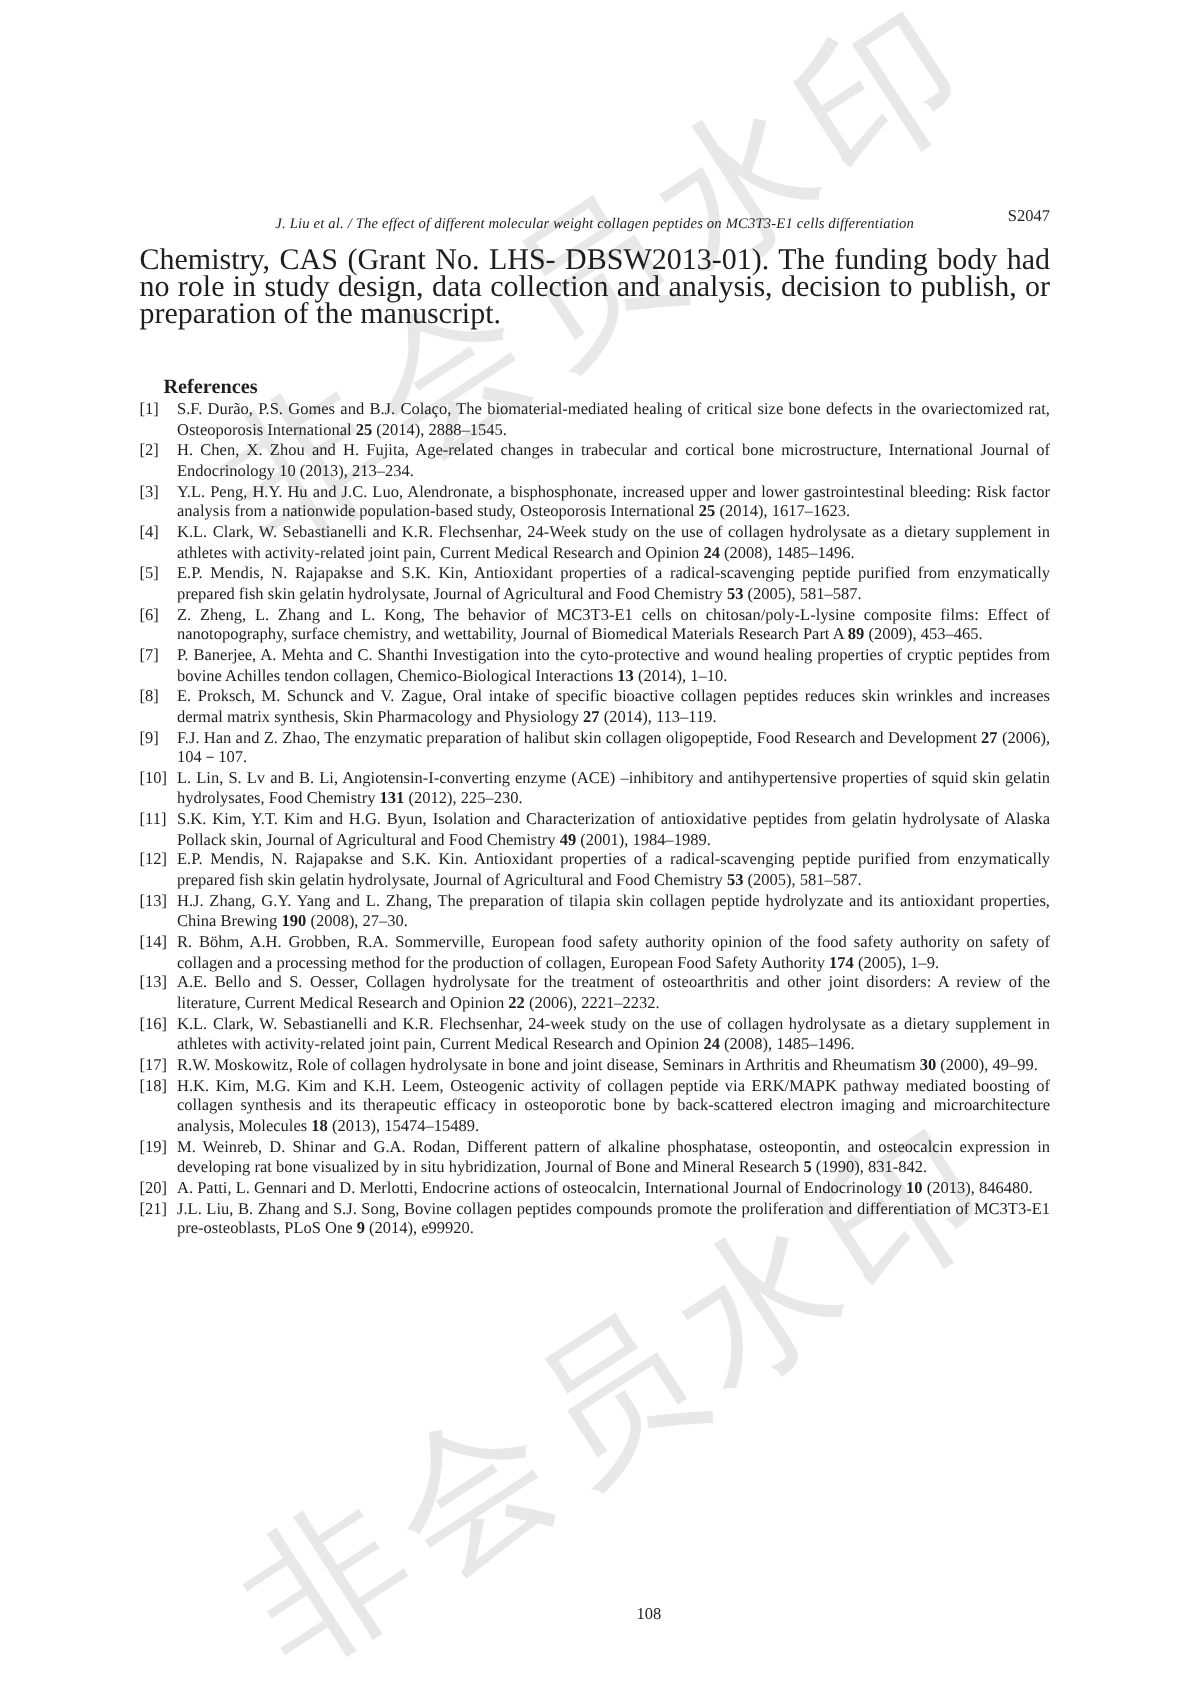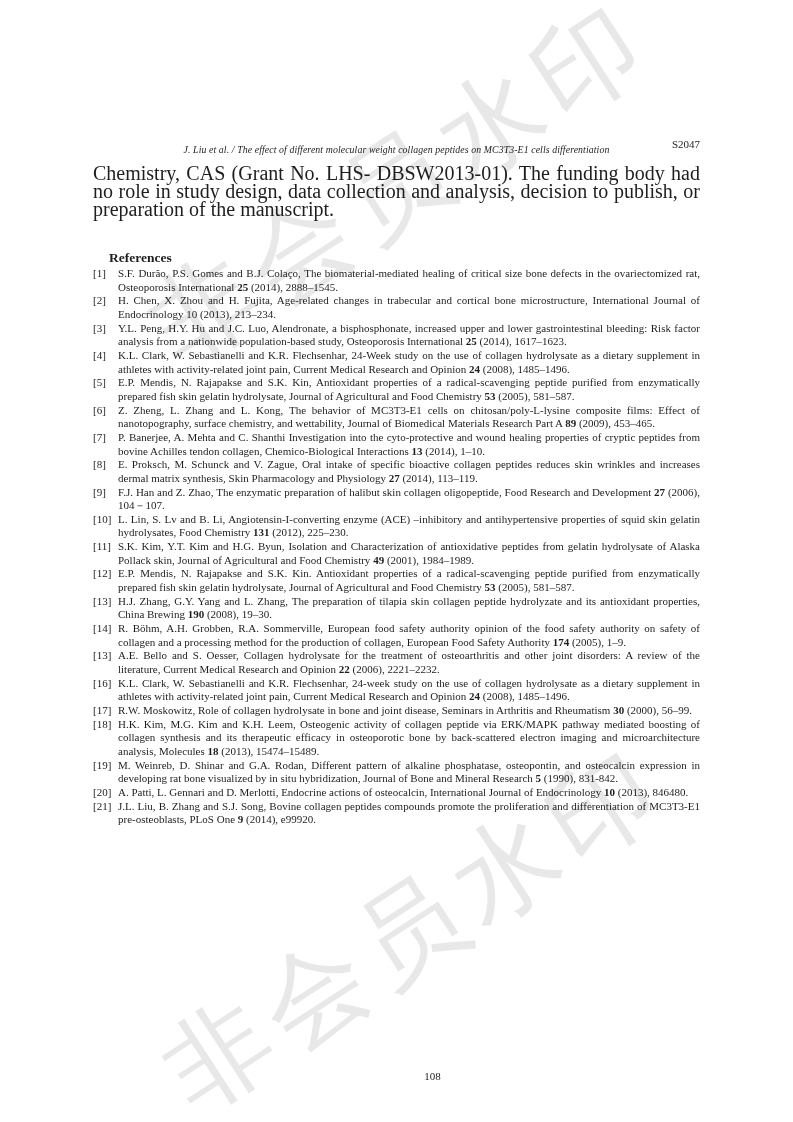--- a/index.html
+++ b/index.html
@@ -150,41 +150,41 @@
     <span class="ref-text"><span class="pre">S.K. Kim, Y.T. Kim and H.G. Byun, Isolation and Characterization of antioxidative peptides from gelatin hydrolysate of Alaska Pollack skin, Journal of Agricultural and Food Chemistry </span><b class="vol">49</b><span class="post"> (2001), 1984–1989.</span></span>
   </div>
 
   <div class="ref-item">
     <span class="ref-label">[12]</span>
     <span class="ref-text"><span class="pre">E.P. Mendis, N. Rajapakse and S.K. Kin. Antioxidant properties of a radical-scavenging peptide purified from enzymatically prepared fish skin gelatin hydrolysate, Journal of Agricultural and Food Chemistry </span><b class="vol">53</b><span class="post"> (2005), 581–587.</span></span>
   </div>
 
   <div class="ref-item">
     <span class="ref-label">[13]</span>
-    <span class="ref-text"><span class="pre">H.J. Zhang, G.Y. Yang and L. Zhang, The preparation of tilapia skin collagen peptide hydrolyzate and its antioxidant properties, China Brewing </span><b class="vol">190</b><span class="post"> (2008), 19–30.</span></span>
+    <span class="ref-text"><span class="pre">H.J. Zhang, G.Y. Yang and L. Zhang, The preparation of tilapia skin collagen peptide hydrolyzate and its antioxidant properties, China Brewing </span><b class="vol">190</b><span class="post"> (2008), 27–30.</span></span>
   </div>
 
   <div class="ref-item">
     <span class="ref-label">[14]</span>
     <span class="ref-text"><span class="pre">R. Böhm, A.H. Grobben, R.A. Sommerville, European food safety authority opinion of the food safety authority on safety of collagen and a processing method for the production of collagen, European Food Safety Authority </span><b class="vol">174</b><span class="post"> (2005), 1–9.</span></span>
   </div>
 
   <div class="ref-item">
     <span class="ref-label">[13]</span>
     <span class="ref-text"><span class="pre">A.E. Bello and S. Oesser, Collagen hydrolysate for the treatment of osteoarthritis and other joint disorders: A review of the literature, Current Medical Research and Opinion </span><b class="vol">22</b><span class="post"> (2006), 2221–2232.</span></span>
   </div>
 
   <div class="ref-item">
     <span class="ref-label">[16]</span>
     <span class="ref-text"><span class="pre">K.L. Clark, W. Sebastianelli and K.R. Flechsenhar, 24-week study on the use of collagen hydrolysate as a dietary supplement in athletes with activity-related joint pain, Current Medical Research and Opinion </span><b class="vol">24</b><span class="post"> (2008), 1485–1496.</span></span>
   </div>
 
   <div class="ref-item">
     <span class="ref-label">[17]</span>
-    <span class="ref-text"><span class="pre">R.W. Moskowitz, Role of collagen hydrolysate in bone and joint disease, Seminars in Arthritis and Rheumatism </span><b class="vol">30</b><span class="post"> (2000), 56–99.</span></span>
+    <span class="ref-text"><span class="pre">R.W. Moskowitz, Role of collagen hydrolysate in bone and joint disease, Seminars in Arthritis and Rheumatism </span><b class="vol">30</b><span class="post"> (2000), 49–99.</span></span>
   </div>
 
   <div class="ref-item">
     <span class="ref-label">[18]</span>
     <span class="ref-text"><span class="pre">H.K. Kim, M.G. Kim and K.H. Leem, Osteogenic activity of collagen peptide via ERK/MAPK pathway mediated boosting of collagen synthesis and its therapeutic efficacy in osteoporotic bone by back-scattered electron imaging and microarchitecture analysis, Molecules </span><b class="vol">18</b><span class="post"> (2013), 15474–15489.</span></span>
   </div>
 
   <div class="ref-item">
     <span class="ref-label">[19]</span>
     <span class="ref-text"><span class="pre">M. Weinreb, D. Shinar and G.A. Rodan, Different pattern of alkaline phosphatase, osteopontin, and osteocalcin expression in developing rat bone visualized by in situ hybridization, Journal of Bone and Mineral Research </span><b class="vol">5</b><span class="post"> (1990), 831-842.</span></span>

